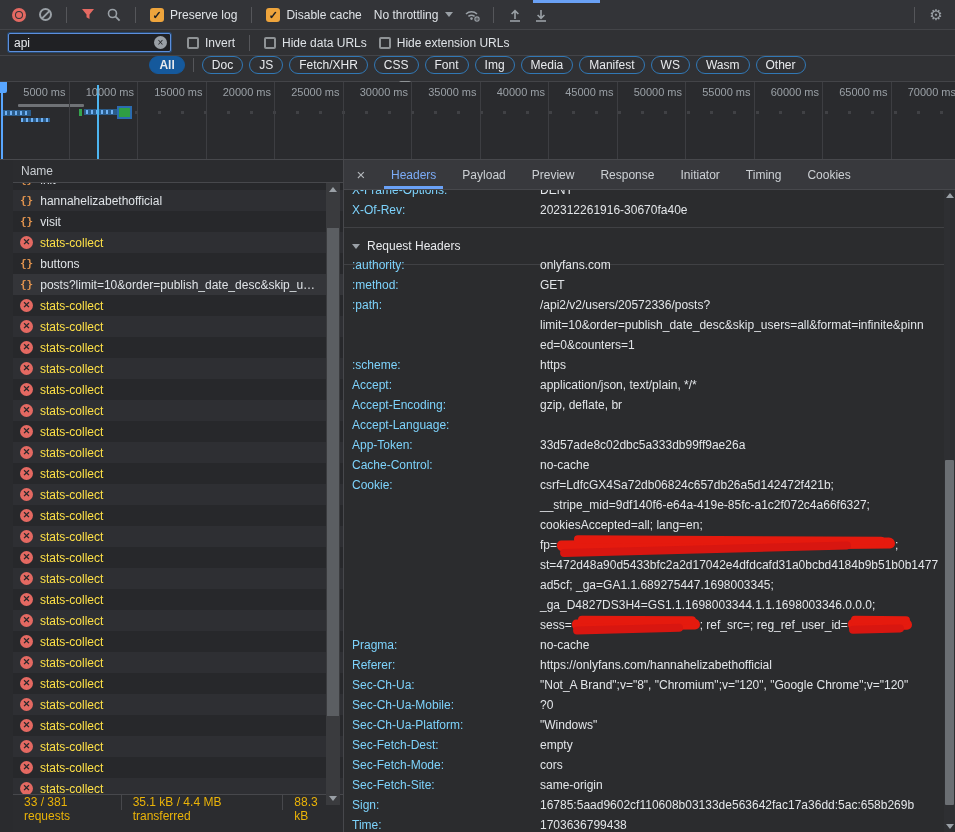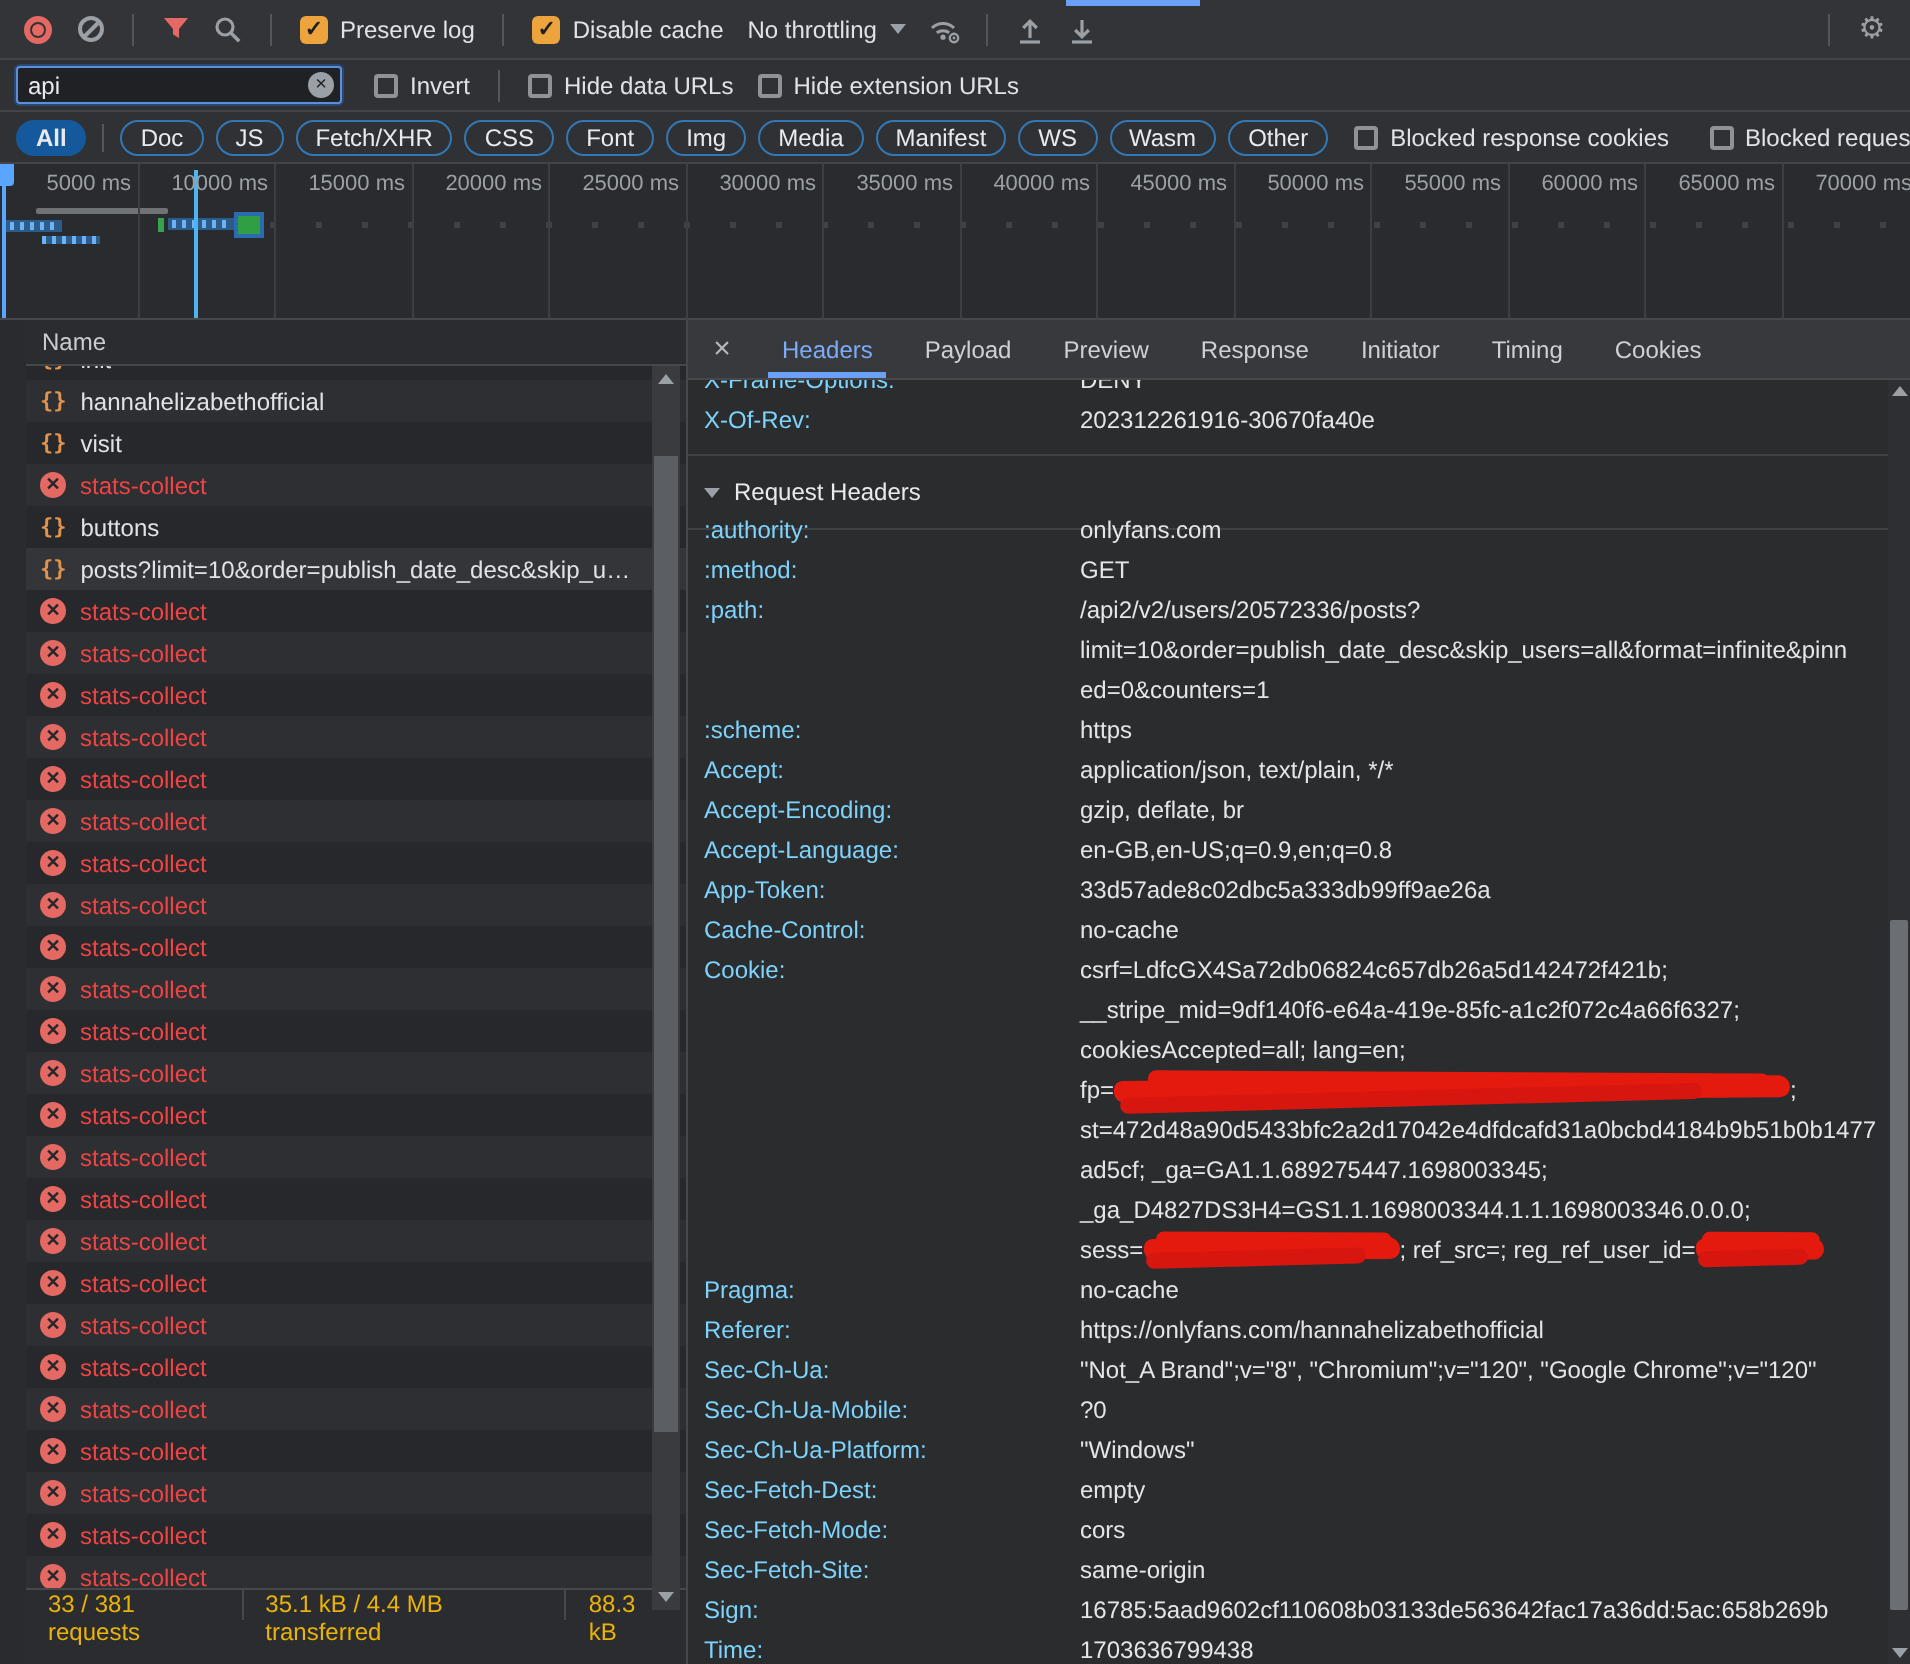--- a/index.html
+++ b/index.html
@@ -29,21 +29,21 @@
   .gear { color:#9aa0a6; font-size:15px; line-height:1; }
   .spacer { flex:1; }
   
   .tb2 { height:26px; background:#303134; border-bottom:1px solid #434448; display:flex; align-items:center; padding:0 8px; }
   .filter-input-wrap { position:relative; width:163px; height:19px; flex:none; margin-right:10px; }
   .filter-input { width:100%; height:100%; background:#202124; border:1px solid #5d8fdd; box-shadow:0 0 0 1px #284a72;
                   border-radius:2px; color:#e8eaed; font-family:"Liberation Sans",sans-serif; font-size:12px; padding:0 20px 0 5px; outline:none; }
   .clear-x { position:absolute; right:4px; top:3px; width:13px; height:13px; background:#9aa0a6; color:#202124;
              border-radius:50%; font-size:10px; line-height:13px; text-align:center; cursor:pointer; }
   
-  .tb3 { height:26px; background:#303134; border-bottom:1px solid #434448; display:flex; align-items:center; padding:0 8px; gap:6px; }
+  .tb3 { height:26px; background:#303134; border-bottom:1px solid #434448; display:flex; align-items:center; padding:0 8px; gap:6px;flex-direction:column; }
   .pill { height:18px; line-height:16px; padding:0 9px; border:1px solid #3178b5; border-radius:9px;
           color:#e8eaed; background:transparent; cursor:pointer; flex:none; }
   .pill.active { background:#15599c; border-color:#15599c; font-weight:bold; }
   .pill-divider { width:1px; height:14px; background:#55565a; margin:0 2px; flex:none; }
   .tb3 .chk { margin:0 7px; }
   
   .overview { height:78px; background:#2a2b2e; border-bottom:1px solid #47484c; position:relative; cursor:col-resize; }
   .ov-col { position:absolute; top:0; bottom:0; width:1px; background:#3d3e42; }
   .ov-tick { position:absolute; top:4px; width:80px; text-align:right; color:#9aa0a6; font-size:11px; }
   .ov-dots { position:absolute; left:135px; right:0; top:29px; height:3px;
@@ -59,21 +59,21 @@
   
   .main { display:flex; height:672px;margin-left:13px; }
   .left-pane { width:331px; flex:none; border-right:1px solid #47484c; display:flex; flex-direction:column; background:#27282b; position:relative; }
   .name-header { height:23px; line-height:22px; padding-left:8px; color:#c9cdd1; background:#2b2c2f; border-bottom:1px solid #47484c; flex:none; }
   .req-list { flex:1; overflow:hidden; }
   .req-row { height:21px; display:flex; align-items:center; gap:7px; padding-left:7px; white-space:nowrap; cursor:pointer; background:#27282b; }
   .req-row.stripe { background:#2e2f33; }
   .req-row.selected { background:#343539; }
   .req-row:first-child { margin-top:-14px; }
   .req-name { overflow:hidden; text-overflow:ellipsis; color:#dfe3e7; padding-right:24px; }
-  .req-row.error .req-name { color:#ef4444; }
+  .req-row.error .req-name { color:#fde047; }
   .xhr-ic { color:#e0934e; font-family:"DejaVu Sans Mono",monospace; font-size:11px; font-weight:bold; flex:none; }
   .err-ic { width:13px; height:13px; border-radius:50%; background:#e46962; color:#27282b; font-size:9px; font-weight:bold;
             line-height:13px; text-align:center; flex:none; }
   
   .l-scroll { position:absolute; right:3px; top:23px; bottom:27px; width:14px; background:#3a3b3e; }
   .l-scroll .thumb { position:absolute; left:1px; right:1px; top:45px; height:488px; background:#5b5e62; }
   .arrow-up { position:absolute; left:3px; top:4px; width:0; height:0; border-left:4px solid transparent; border-right:4px solid transparent; border-bottom:5px solid #9aa0a6; }
   .arrow-dn { position:absolute; left:3px; bottom:4px; width:0; height:0; border-left:4px solid transparent; border-right:4px solid transparent; border-top:5px solid #9aa0a6; }
   
   .summary { height:38px; border-top:1px solid #47484c; background:#2b2c2f; display:flex; align-items:flex-start; color:#eab308; flex:none; }
@@ -472,23 +472,20 @@
             </div>
           </div>
           <div class="kv-row">
             <div class="kv-key">Accept-Encoding:</div>
             <div class="kv-val">
               <div class="val-line"><span>gzip, deflate, br</span></div>
             </div>
           </div>
           <div class="kv-row">
             <div class="kv-key">Accept-Language:</div>
-            <div class="kv-val">
-              <div class="val-line"><span>en-GB,en-US;q=0.9,en;q=0.8</span></div>
-            </div>
           </div>
           <div class="kv-row">
             <div class="kv-key">App-Token:</div>
             <div class="kv-val">
               <div class="val-line"><span>33d57ade8c02dbc5a333db99ff9ae26a</span></div>
             </div>
           </div>
           <div class="kv-row">
             <div class="kv-key">Cache-Control:</div>
             <div class="kv-val">

